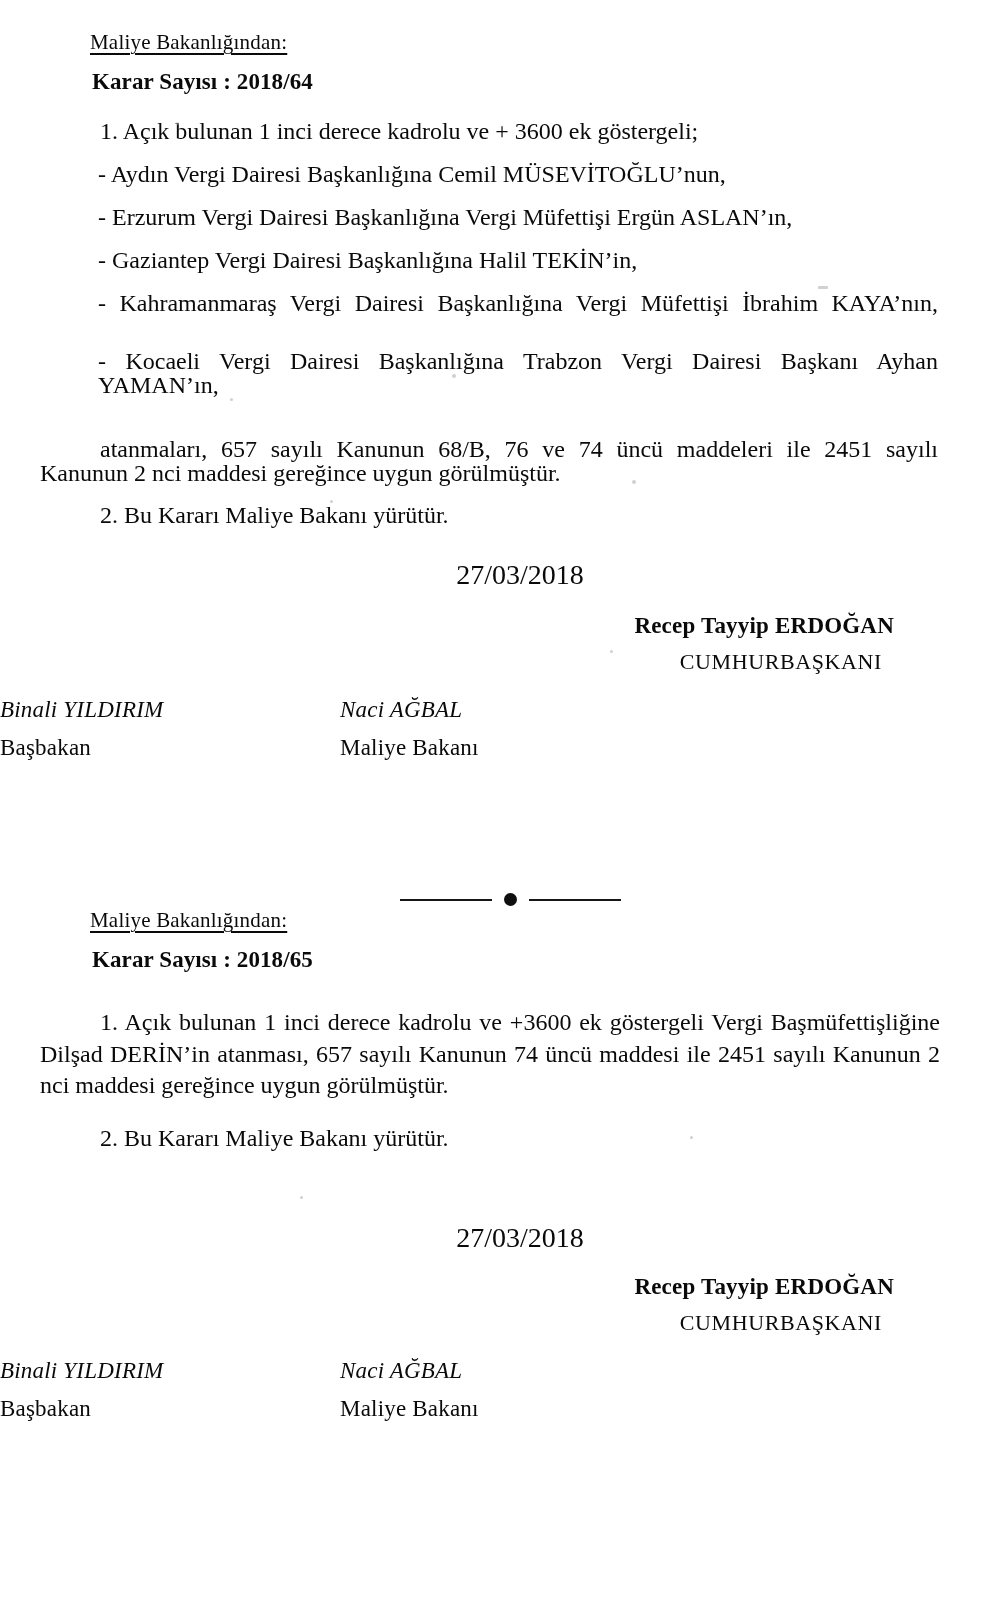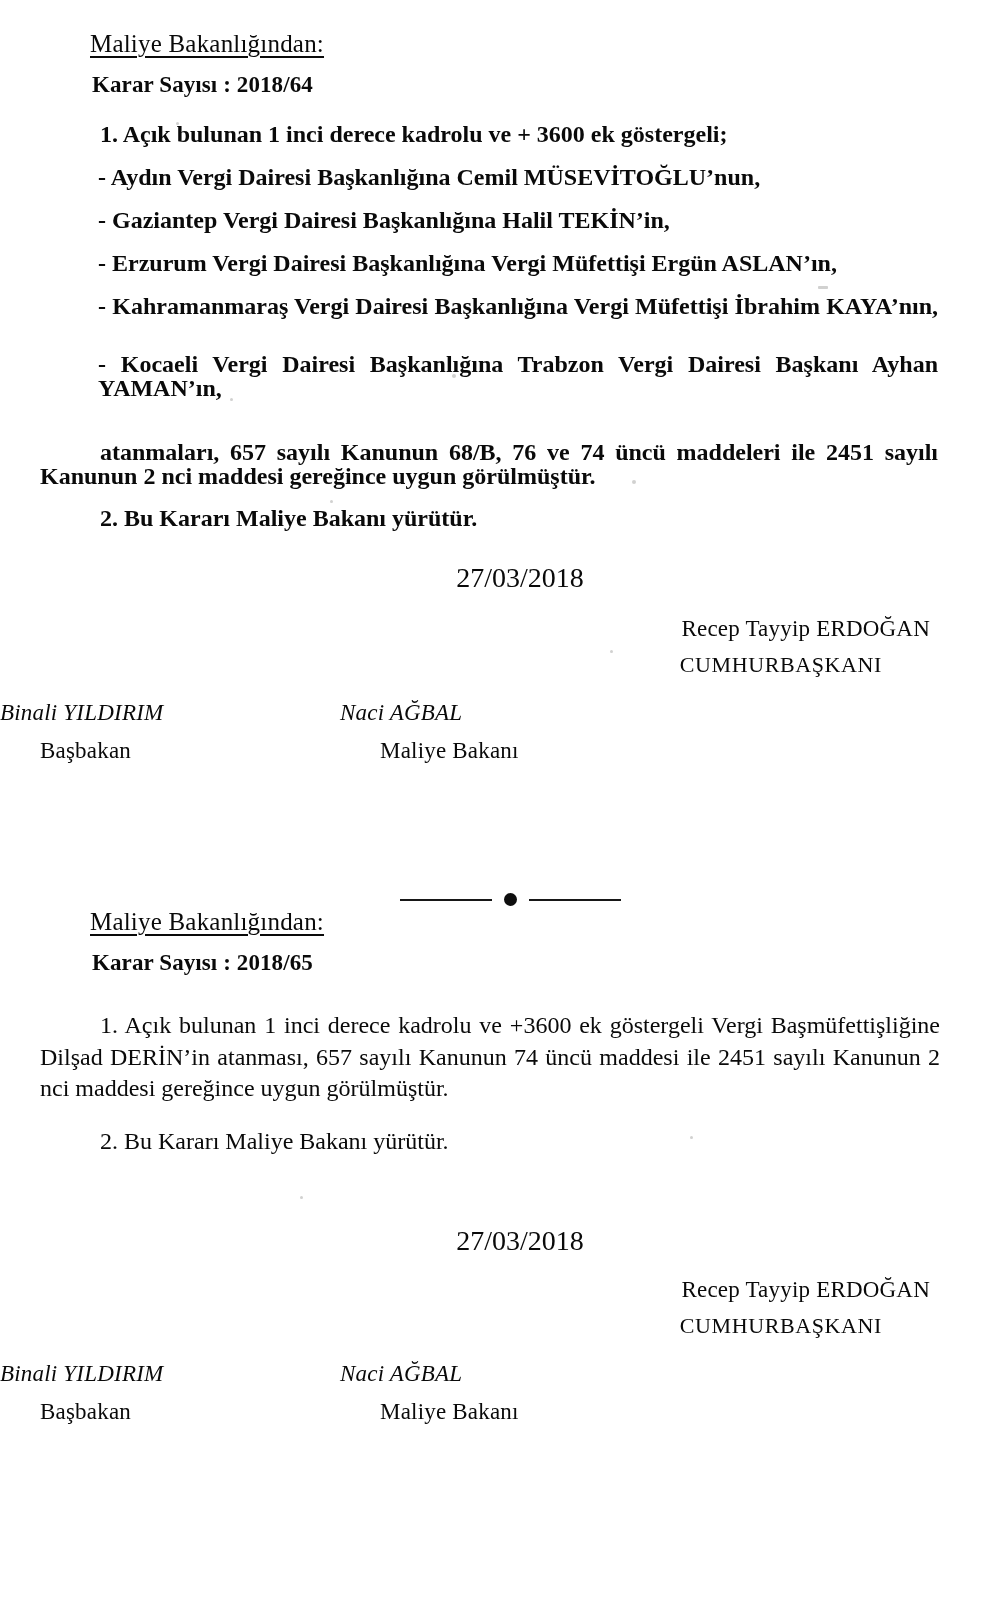--- a/index.html
+++ b/index.html
@@ -25,21 +25,21 @@
   }
 
   
   .decree {
     position: absolute;
     left: 0;
     width: 1000px;
   }
 
   .ministry-heading {
-    font-size: 25px;
+    font-size: 21px;
     letter-spacing: .2px;
     text-decoration: underline;
     text-underline-offset: 4px;
     text-decoration-thickness: 1.6px;
     margin: 0;
     padding-left: 90px;
   }
 
   .karar-no {
     font-size: 23px;
@@ -84,23 +84,23 @@
   
   .date-line {
     margin: 0;
     font-size: 28px;
     text-align: center;
     padding-left: 40px;
   }
   .president-name {
     margin: 0;
     font-size: 23px;
-    font-weight: normal;
+    font-weight: bold;
     text-align: right;
-    padding-right: 70px;
+    padding-right: 106px;
     letter-spacing: .2px;
   }
   .president-title {
     margin: 0;
     font-size: 22px;
     text-align: right;
     padding-right: 118px;
     letter-spacing: .6px;
   }
   .sign-row {
@@ -114,21 +114,20 @@
   .sign-col .sig-name {
     font-style: italic;
     font-size: 23px;
     margin: 0;
     letter-spacing: .2px;
   }
   .sign-col .sig-title {
     font-size: 23px;
     margin: 0;
     letter-spacing: .2px;
-    padding-left: 40px;
   }
 
   
   .ornament {
     display: flex;
     align-items: center;
     justify-content: center;
     gap: 12px;
   }
   .ornament .rule {
@@ -155,29 +154,29 @@
 <body>
 
 <div class="page">
 
   <section class="decree" style="top:30px;">
 
     <p class="ministry-heading">Maliye Bakanlığından:</p>
 
     <p class="karar-no" style="margin-top:14px;">Karar Sayısı : 2018/64</p>
 
-    <div class="body-block" style="margin-top:24px;font-weight:bold;">
+    <div class="body-block" style="margin-top:24px;">
 
       <p class="para indent nojust">1. Açık bulunan 1 inci derece kadrolu ve + 3600 ek göstergeli;</p>
 
       <p class="item-line last" style="margin-top:19px;">- Aydın Vergi Dairesi Başkanlığına Cemil MÜSEVİTOĞLU’nun,</p>
 
+      <p class="item-line last" style="margin-top:19px;">- Erzurum Vergi Dairesi Başkanlığına Vergi Müfettişi Ergün ASLAN’ın,</p>
+
       <p class="item-line last" style="margin-top:19px;">- Gaziantep Vergi Dairesi Başkanlığına Halil TEKİN’in,</p>
-
-      <p class="item-line last" style="margin-top:19px;">- Erzurum Vergi Dairesi Başkanlığına Vergi Müfettişi Ergün ASLAN’ın,</p>
 
       <p class="item-line" style="margin-top:19px; padding-left:58px; padding-right:0;">- Kahramanmaraş Vergi Dairesi Başkanlığına Vergi Müfettişi İbrahim KAYA’nın,</p>
 
       <p class="item-line" style="margin-top:10px; padding-left:58px;">- Kocaeli Vergi Dairesi Başkanlığına Trabzon Vergi Dairesi Başkanı Ayhan YAMAN’ın,</p>
 
       <p class="para indent" style="margin-top:16px;">atanmaları, 657 sayılı Kanunun 68/B, 76 ve 74 üncü maddeleri ile 2451 sayılı Kanunun 2 nci maddesi gereğince uygun görülmüştür.</p>
 
       <p class="para indent nojust" style="margin-top:18px;">2. Bu Kararı Maliye Bakanı yürütür.</p>
     </div>
 

